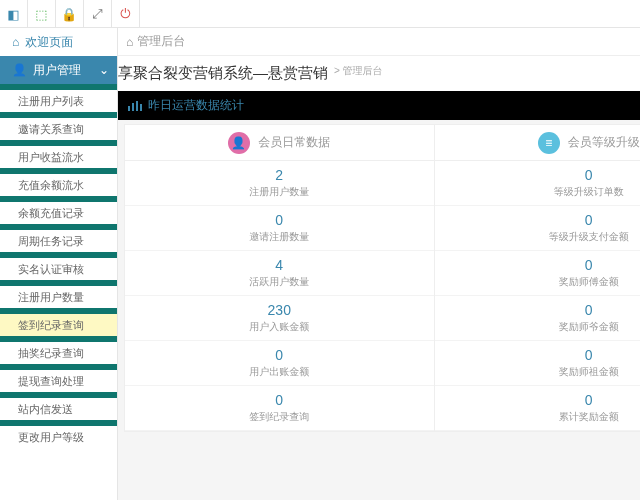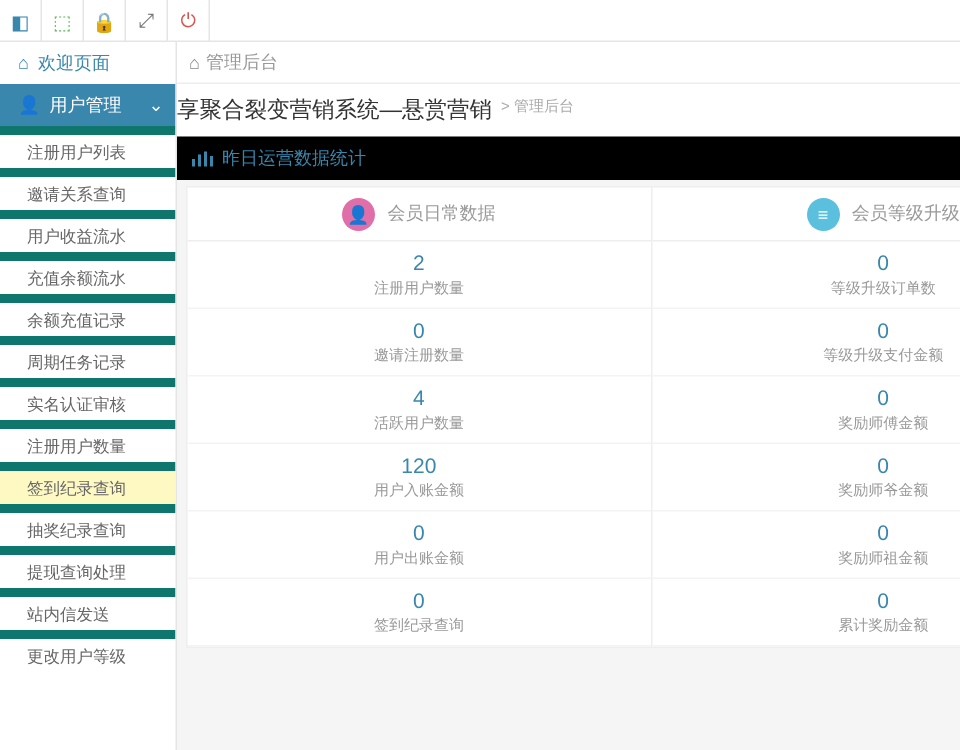--- a/index.html
+++ b/index.html
@@ -103,21 +103,21 @@
         </div>
         <div class="stat">
           <div class="num">0</div>
           <div class="lbl">邀请注册数量</div>
         </div>
         <div class="stat">
           <div class="num">4</div>
           <div class="lbl">活跃用户数量</div>
         </div>
         <div class="stat">
-          <div class="num">120</div>
+          <div class="num">230</div>
           <div class="lbl">用户入账金额</div>
         </div>
         <div class="stat">
           <div class="num">0</div>
           <div class="lbl">用户出账金额</div>
         </div>
         <div class="stat">
           <div class="num">0</div>
           <div class="lbl">签到纪录查询</div>
         </div>

